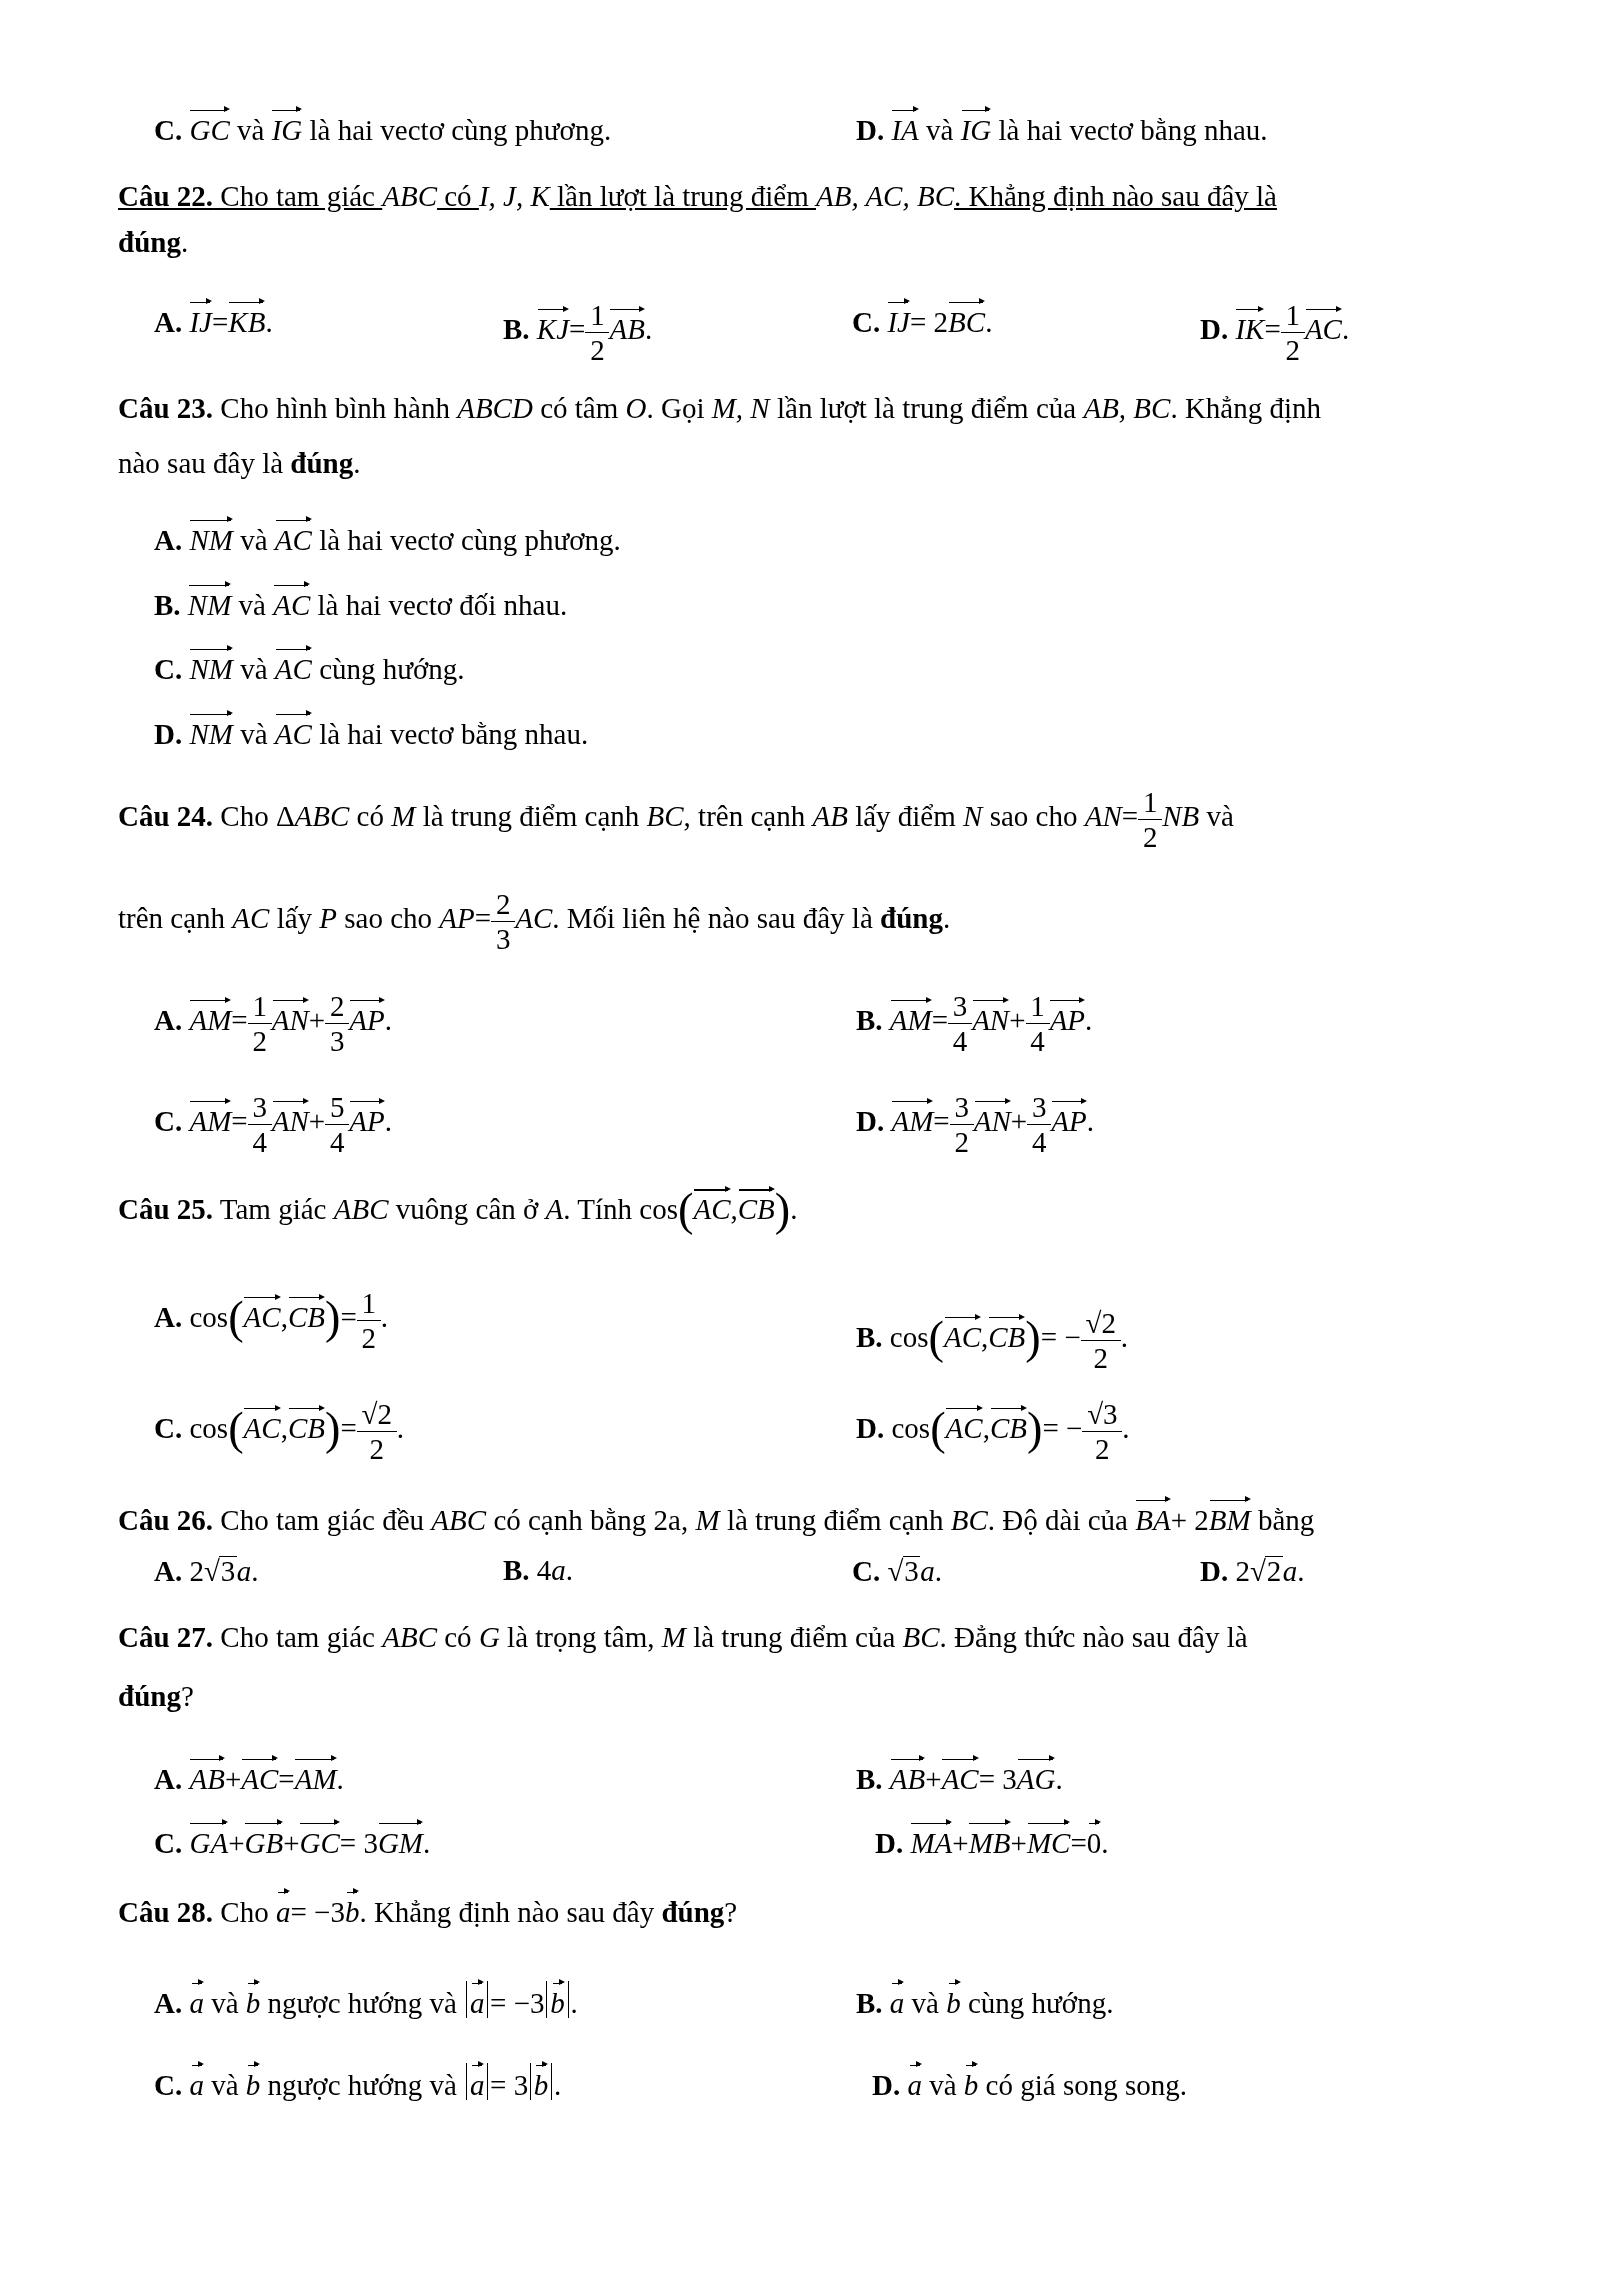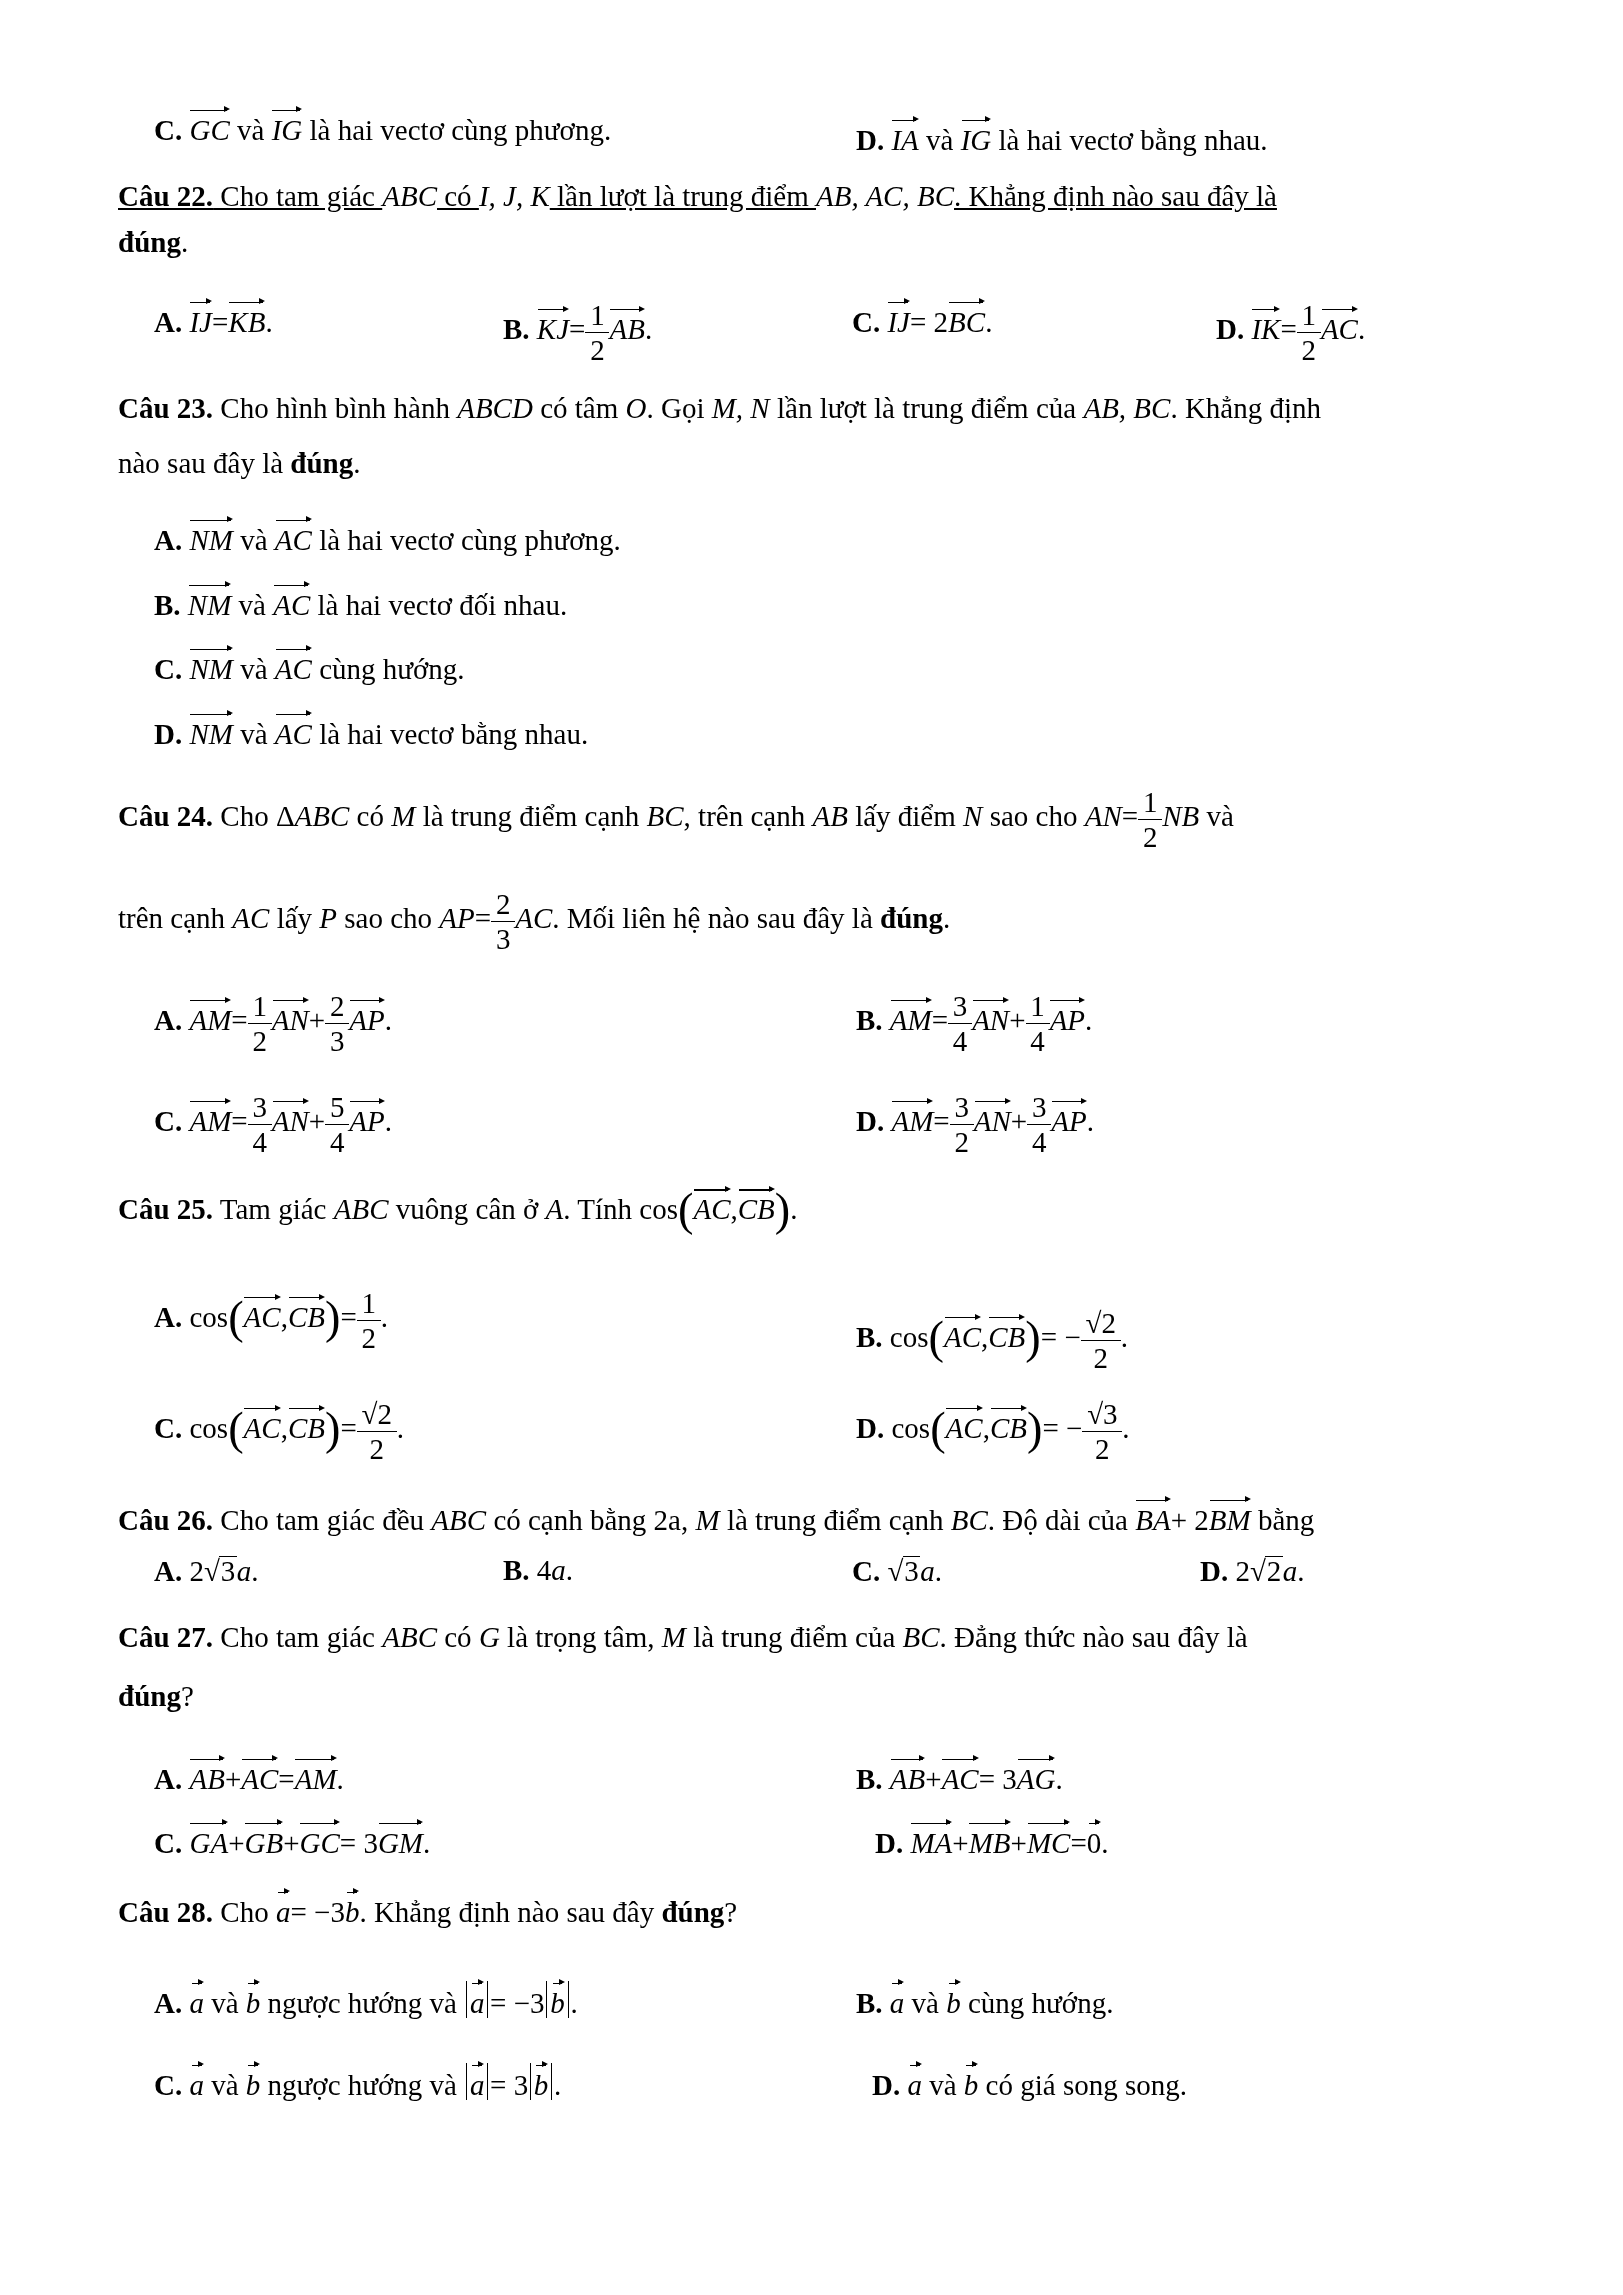--- a/index.html
+++ b/index.html
@@ -31,32 +31,32 @@
   .paren { font-style: normal; font-size: 1.6em; vertical-align: -0.12em; font-weight: 300; }
   .abs { display: inline-block; border-left: 1.6px solid #000; border-right: 1.6px solid #000; padding: 0 3.1px; margin: 0 1.6px; }
   .up { font-style: normal; }
 </style>
 </head>
 <body>
 
 <div class="page" id="page">
     <div>
       <div class="line" style="top: 130px; left: 36px; transform: translateY(-22px);"><span class="opt-label">C. </span><span class="vec">GC</span><span> và </span><span class="vec">IG</span><span> là hai vectơ cùng phương.</span></div>
-      <div class="line" style="top: 140px; left: 738px; transform: translateY(-22px);"><span class="opt-label">D. </span><span class="vec">IA</span><span> và </span><span class="vec">IG</span><span> là hai vectơ bằng nhau.</span></div>
+      <div class="line" style="top: 130px; left: 738px; transform: translateY(-22px);"><span class="opt-label">D. </span><span class="vec">IA</span><span> và </span><span class="vec">IG</span><span> là hai vectơ bằng nhau.</span></div>
     </div>
     <div>
       <div class="line" style="top: 204px; left: 0px; transform: translateY(-22px); text-decoration: underline;"><span class="b">Câu 22.</span><span> Cho tam giác </span><span class="math i">ABC</span><span> có </span><span class="math i">I, J, K</span><span> lần lượt là trung điểm </span><span class="math i">AB, AC, BC</span><span>. Khẳng định nào sau đây là</span></div>
       <div class="line" style="top: 250px; left: 0px; transform: translateY(-22px); text-align: center;"><span class="b">đúng</span><span>.</span></div>
       <div class="line" style="top: 322px; left: 36px; transform: translateY(-22px);"><span class="opt-label">A. </span><span class="vec">IJ</span><span class="math up"> = </span><span class="vec">KB</span><span>.</span></div>
       <div class="line" style="top: 322px; left: 385px; transform: translateY(-22px);"><span class="opt-label">B. </span><span class="vec">KJ</span><span class="math up"> = </span><span class="frac">
           <span class="num">1</span>
           <span class="den">2</span>
         </span><span class="vec">AB</span><span>.</span></div>
       <div class="line" style="top: 322px; left: 734px; transform: translateY(-22px);"><span class="opt-label">C. </span><span class="vec">IJ</span><span class="math up"> = 2</span><span class="vec">BC</span><span>.</span></div>
-      <div class="line" style="top: 322px; left: 1082px; transform: translateY(-22px); margin-left: 16px;"><span class="opt-label">D. </span><span class="vec">IK</span><span class="math up"> = </span><span class="frac">
+      <div class="line" style="top: 322px; left: 1082px; transform: translateY(-22px);"><span class="opt-label">D. </span><span class="vec">IK</span><span class="math up"> = </span><span class="frac">
           <span class="num">1</span>
           <span class="den">2</span>
         </span><span class="vec">AC</span><span>.</span></div>
     </div>
     <div>
       <div class="line" style="top: 408px; left: 0px; transform: translateY(-22px); margin-top: 8px;"><span class="b">Câu 23.</span><span> Cho hình bình hành </span><span class="math i">ABCD</span><span> có tâm </span><span class="math i">O</span><span>. Gọi </span><span class="math i">M, N</span><span> lần lượt là trung điểm của </span><span class="math i">AB, BC</span><span>. Khẳng định</span></div>
       <div class="line" style="top: 471px; left: 0px; transform: translateY(-22px);"><span>nào sau đây là </span><span class="b">đúng</span><span>.</span></div>
       <div class="line" style="top: 540px; left: 36px; transform: translateY(-22px);"><span class="opt-label">A. </span><span class="vec">NM</span><span> và </span><span class="vec">AC</span><span> là hai vectơ cùng phương.</span></div>
       <div class="line" style="top: 605px; left: 36px; transform: translateY(-22px);"><span class="opt-label">B. </span><span class="vec">NM</span><span> và </span><span class="vec">AC</span><span> là hai vectơ đối nhau.</span></div>
       <div class="line" style="top: 669px; left: 36px; transform: translateY(-22px);"><span class="opt-label">C. </span><span class="vec">NM</span><span> và </span><span class="vec">AC</span><span> cùng hướng.</span></div>

